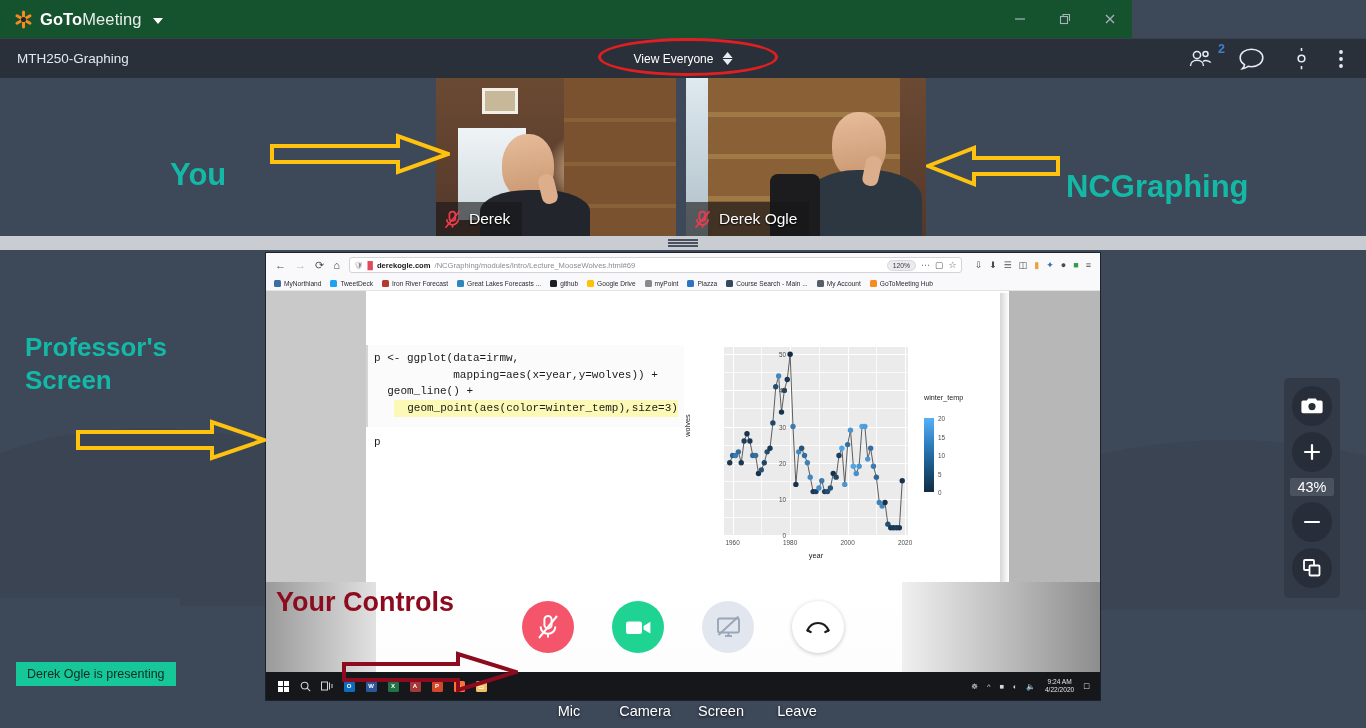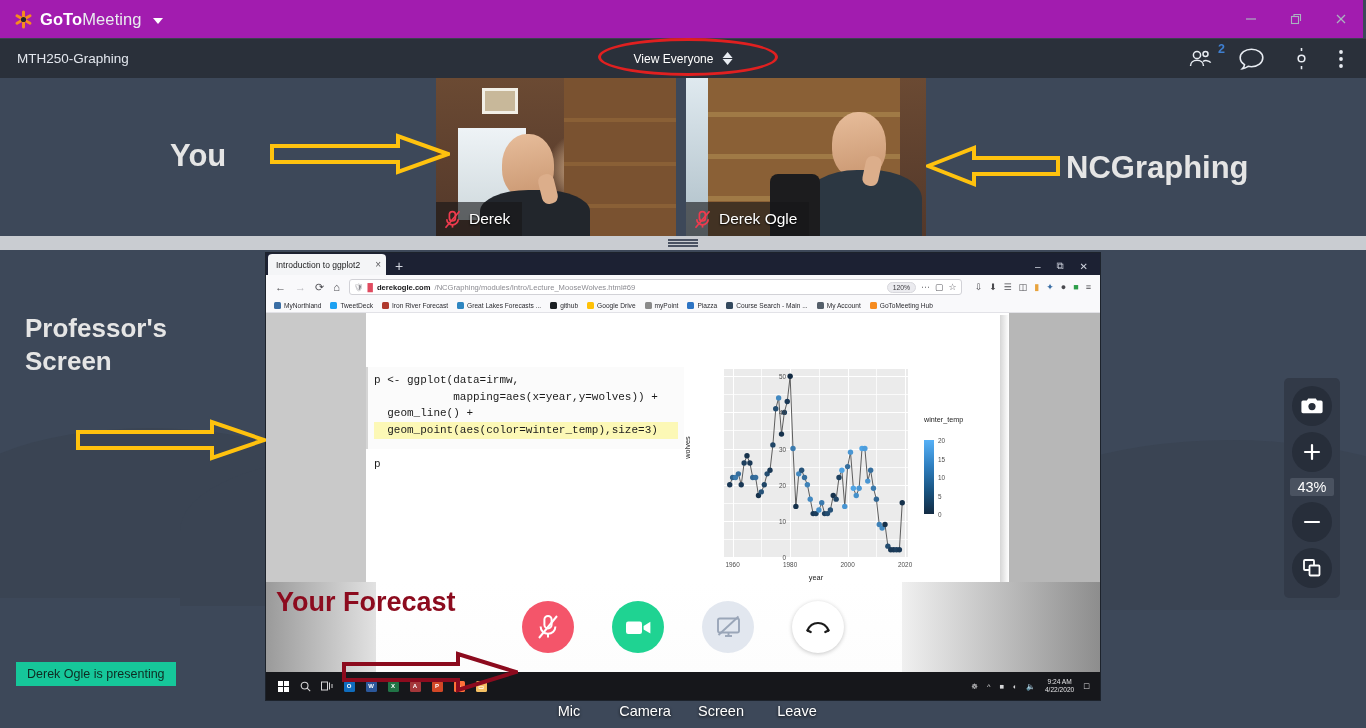--- a/index.html
+++ b/index.html
@@ -6,22 +6,22 @@
   html, body {
     width: 1366px; height: 728px;
     overflow: hidden;
     background: #3d4859;
     font-family: "Liberation Sans", sans-serif;
   }
   #app { position: relative; width: 1366px; height: 728px; }
 
   
   .titlebar {
-    position: absolute; left: 0; top: 0; width: 1363px; height: 38px;
-    background: #a21caf; display: flex; align-items: center;
+    position: absolute; left: 0; top: 0; width: 1132px; height: 38px;
+    background: #14532d; display: flex; align-items: center;
   }
   .brand { display: flex; align-items: center; gap: 7px; padding-left: 14px; }
   .brand-logo { width: 19px; height: 19px; position: relative; }
   .brand-text { font-size: 16.5px; color: #ffffff; letter-spacing: .1px; }
   .brand-text b { font-weight: bold; }
   .brand-text span.light { font-weight: 300; color: #e9ecef; }
   .brand-caret {
     width: 0; height: 0; border-left: 5.5px solid transparent;
     border-right: 5.5px solid transparent; border-top: 6.5px solid #ffffff;
     margin-left: 4px; margin-top: 3px;
@@ -142,21 +142,21 @@
     background: linear-gradient(90deg, rgba(0,0,0,.16), rgba(0,0,0,0)); }
   .page-side { position: absolute; left: 743px; top: 0; width: 91px; height: 372px; background: #b7b7b7; }
   .page-left { position: absolute; left: 0; top: 0; width: 100px; height: 372px; background: #c9c9c9; }
 
   .codebox {
     position: absolute; left: 0; top: 52px; width: 318px; height: 82px;
     background: #fbfbfb; border-left: 2px solid #d5d5d5;
     font-family: "Liberation Mono", monospace; font-size: 11px; color: #1b1b1b;
     padding: 5px 6px; line-height: 1.52; white-space: pre;
   }
-  .codebox .hl { background: #fcf8b6; display: block; }
+  .codebox .hl { background: #fcf8b6; display: block; margin-left: 20px; }
 
   
   .ggwrap { position: absolute; left: 326px; top: 48px; width: 300px; height: 238px; }
   .gg-panel {
     position: absolute; left: 32px; top: 6px; width: 184px; height: 188px;
     background: #ebebeb;
   }
   .gg-grid-major, .gg-grid-minor { position: absolute; background: #ffffff; }
   .gg-grid-major.h { left: 0; width: 100%; height: 1px; }
   .gg-grid-major.v { top: 0; height: 100%; width: 1px; }
@@ -208,21 +208,21 @@
   .tray { margin-left: auto; display: flex; align-items: center; gap: 9px; color: #d6d6d8; font-size: 7.5px; padding-right: 4px; }
   .clock { text-align: center; line-height: 1.18; font-size: 6.6px; color: #e2e2e4; }
 
   
   .ctrl-labels { position: absolute; left: 266px; top: 700px; width: 834px; height: 22px;
     display: flex; align-items: center; justify-content: center; gap: 24px; z-index: 7; pointer-events: none; }
   .ctrl-label { width: 52px; text-align: center; color: #ffffff; font-size: 14.5px; text-shadow: 0 1px 3px rgba(0,0,0,.85); }
 
   
   .anno { position: absolute; font-weight: bold; white-space: pre; }
-  .anno.gold { color: #e5e5e5; }
+  .anno.gold { color: #14b8a6; margin-top: 19px; }
   .anno.maroon { color: #8c0b1e; }
   #anno-you { left: 170px; top: 138px; font-size: 31px; }
   #anno-prof { left: 1066px; top: 150px; font-size: 31px; }
   #anno-screen { left: 25px; top: 312px; font-size: 26px; line-height: 1.28; }
   #anno-controls { left: 276px; top: 587px; font-size: 27px; }
 
   
   .rtool {
     position: absolute; right: 26px; top: 378px; width: 56px;
     background: #323a48; border-radius: 5px;
@@ -444,32 +444,20 @@
     </div>
 
   <div class="desktop">
     <div class="hill" style="left:-60px; top:178px; width:420px; height:170px;"></div>
     <div class="hill" style="left:180px; top:206px; width:360px; height:150px;"></div>
     <div class="hill" style="left:1000px; top:190px; width:460px; height:170px;"></div>
   </div>
 
   <div class="shared">
 
-    <div class="fx-tabstrip">
-      <div class="fx-tab">
-        <span>Introduction to ggplot2</span>
-        <span class="x">×</span>
-      </div>
-      <div class="fx-newtab">+</div>
-      <div class="fx-wbtns">
-        <span>–</span>
-        <span>⧉</span>
-        <span>✕</span>
-      </div>
-    </div>
 
     <div class="fx-nav">
       <span class="navico">←</span>
       <span class="navico dim">→</span>
       <span class="navico">⟳</span>
       <span class="navico">⌂</span>
       <div class="fx-url">
         <span>🛡</span>
         <span style="color:#e04a5f;">█</span>
         <span class="host">derekogle.com</span>
@@ -780,21 +768,21 @@
   <svg class="anno" style="left:926px;top:144px;" width="134" height="46" viewBox="0 0 134 46">
     <polygon points="132,14 48,14 48,4 2,22 48,40 48,30 132,30" fill="none" stroke="#ffc20e" stroke-width="4"></polygon>
   </svg>
 
   <div class="anno gold" id="anno-screen">Professor's
 Screen</div>
   <svg class="anno" style="left:76px;top:418px;" width="190" height="46" viewBox="0 0 190 46">
     <polygon points="2,14 136,14 136,4 188,22 136,40 136,30 2,30" fill="none" stroke="#ffc20e" stroke-width="4"></polygon>
   </svg>
 
-  <div class="anno maroon" id="anno-controls">Your Forecast</div>
+  <div class="anno maroon" id="anno-controls">Your Controls</div>
   <svg class="anno" style="left:342px;top:650px;" width="176" height="44" viewBox="0 0 176 44">
     <polygon points="2,14 116,14 116,4 174,22 116,40 116,30 2,30" fill="none" stroke="#8c0b1e" stroke-width="4"></polygon>
   </svg>
 
   <div class="rtool">
     <div class="rbtn">
       <svg width="22" height="18" viewBox="0 0 22 18" fill="#ffffff">
         <path d="M7.2 1.5h7.6l1.3 2.1H20a1.6 1.6 0 0 1 1.6 1.6v9.4A1.6 1.6 0 0 1 20 16.2H2A1.6 1.6 0 0 1 .4 14.6V5.2A1.6 1.6 0 0 1 2 3.6h3.9z"></path>
         <circle cx="11" cy="9.6" r="3.6" fill="#272e3a"></circle>
       </svg>

